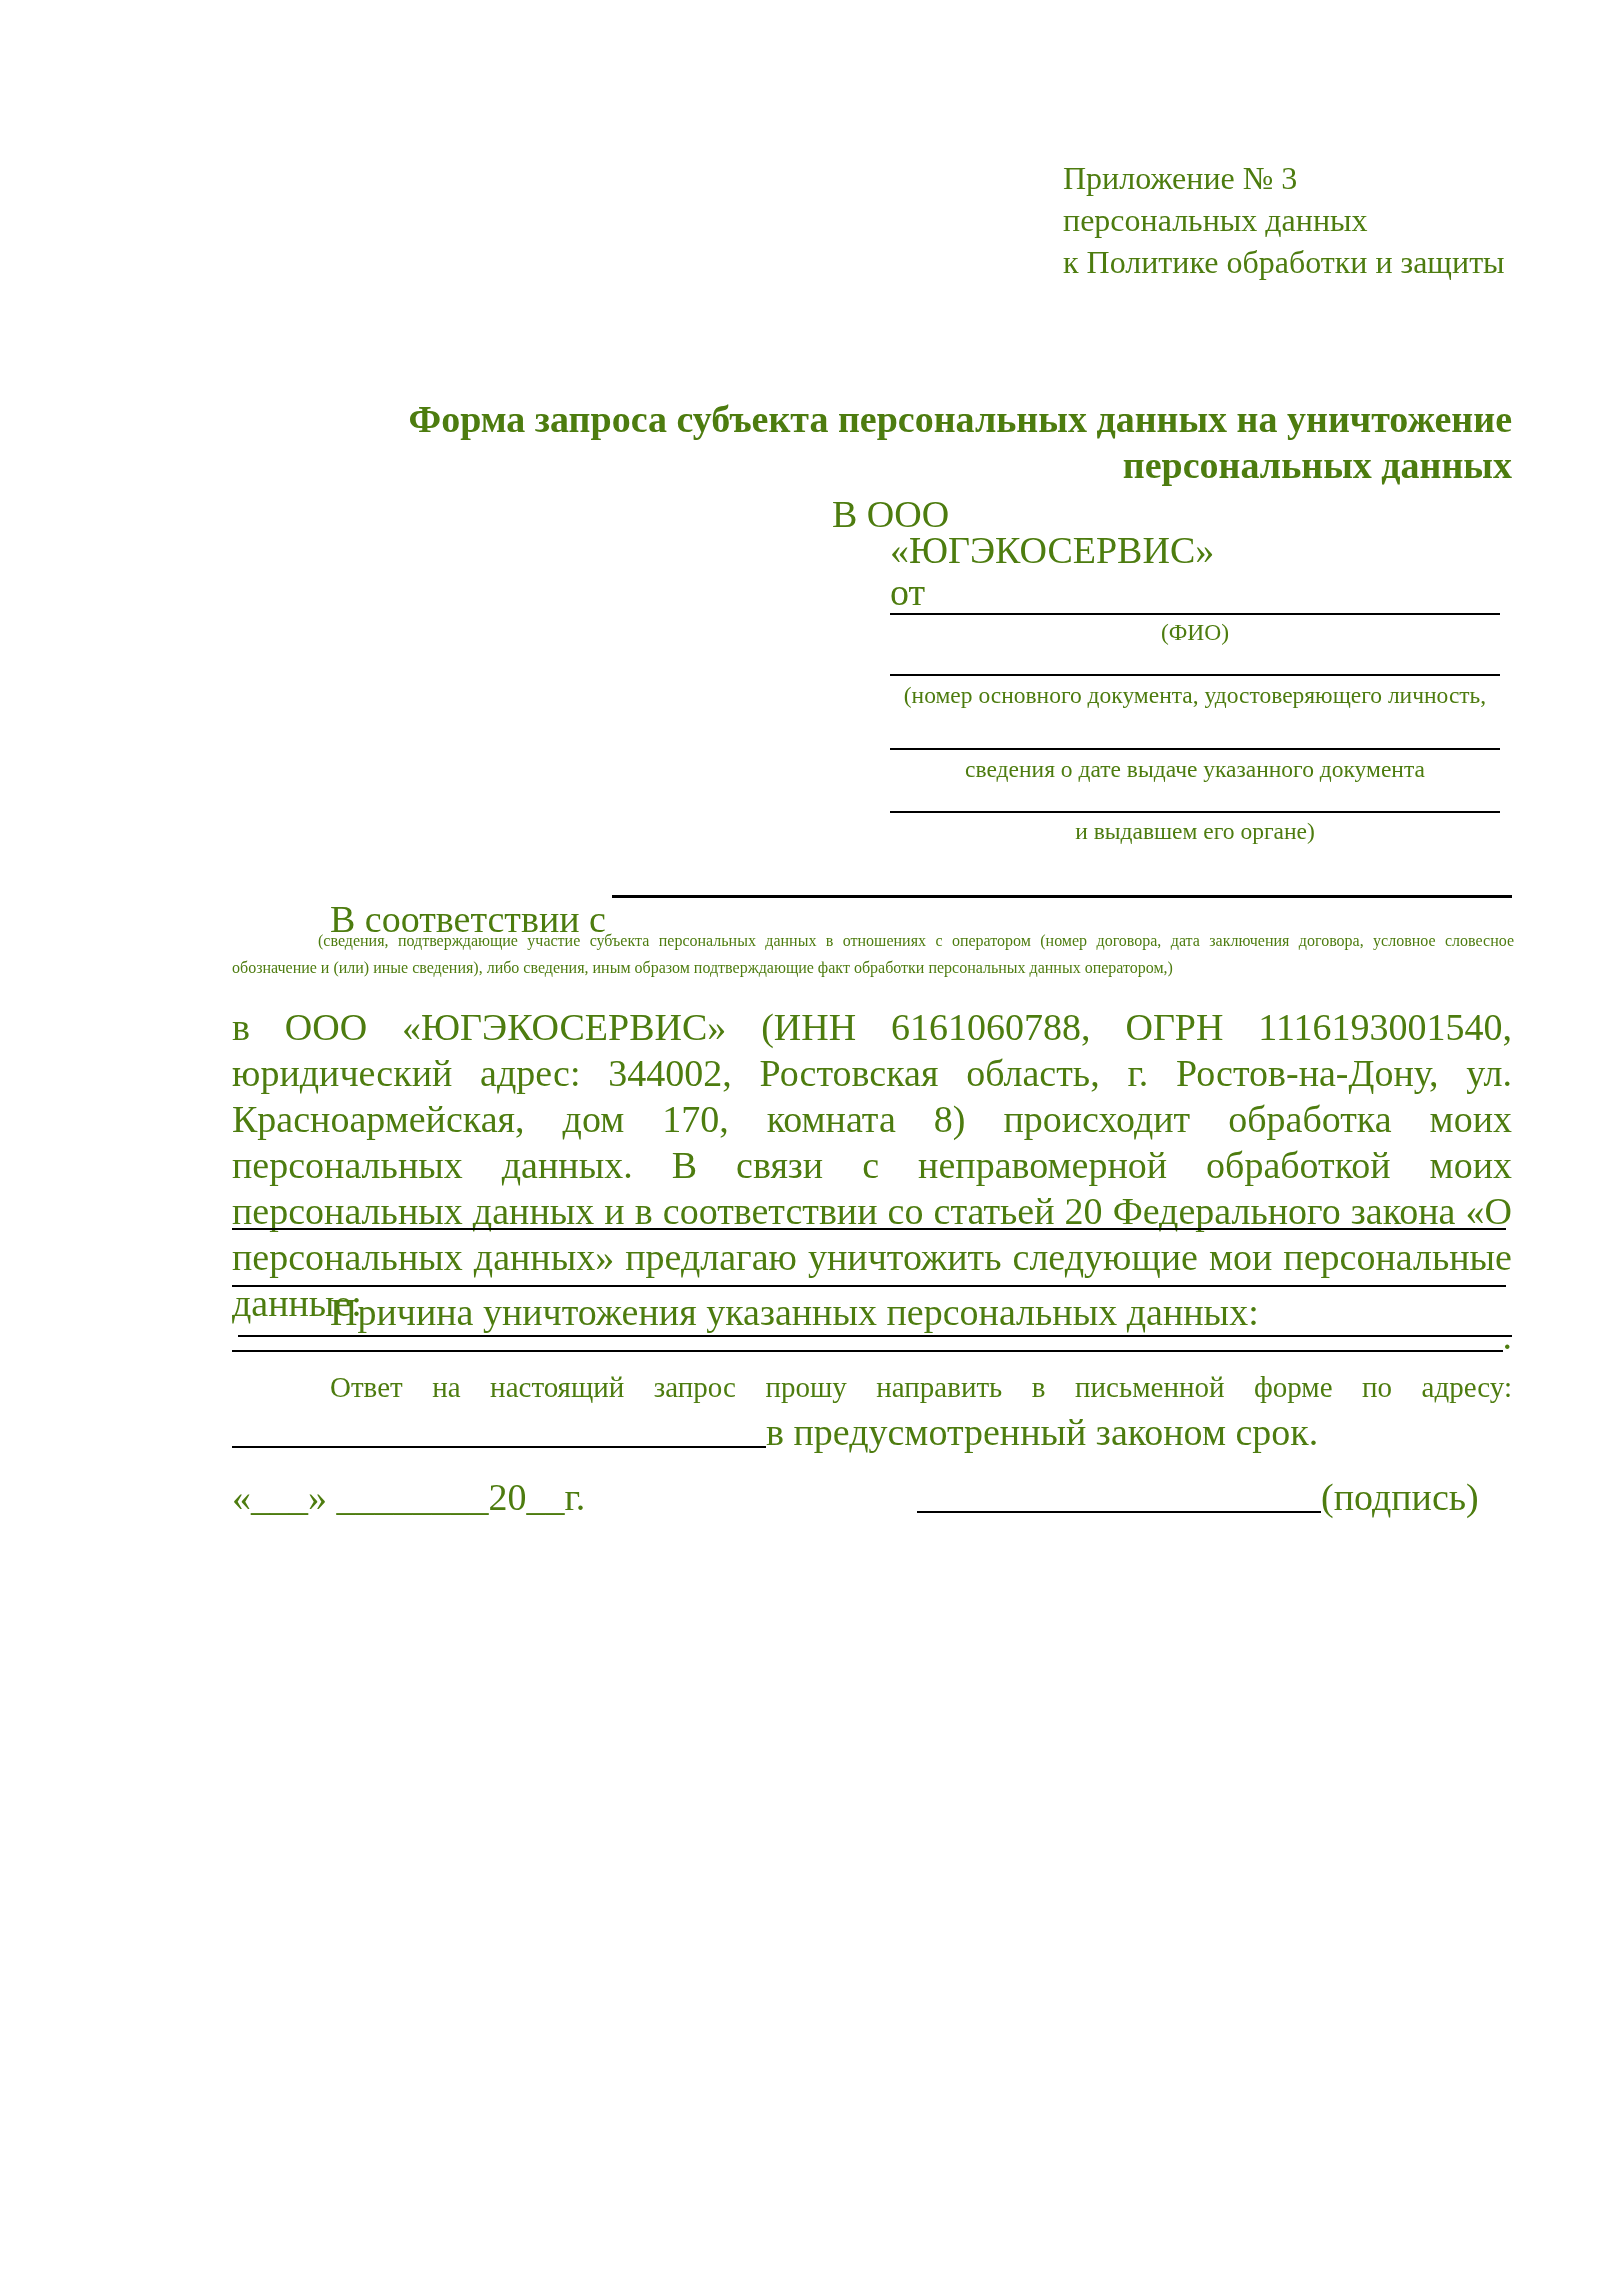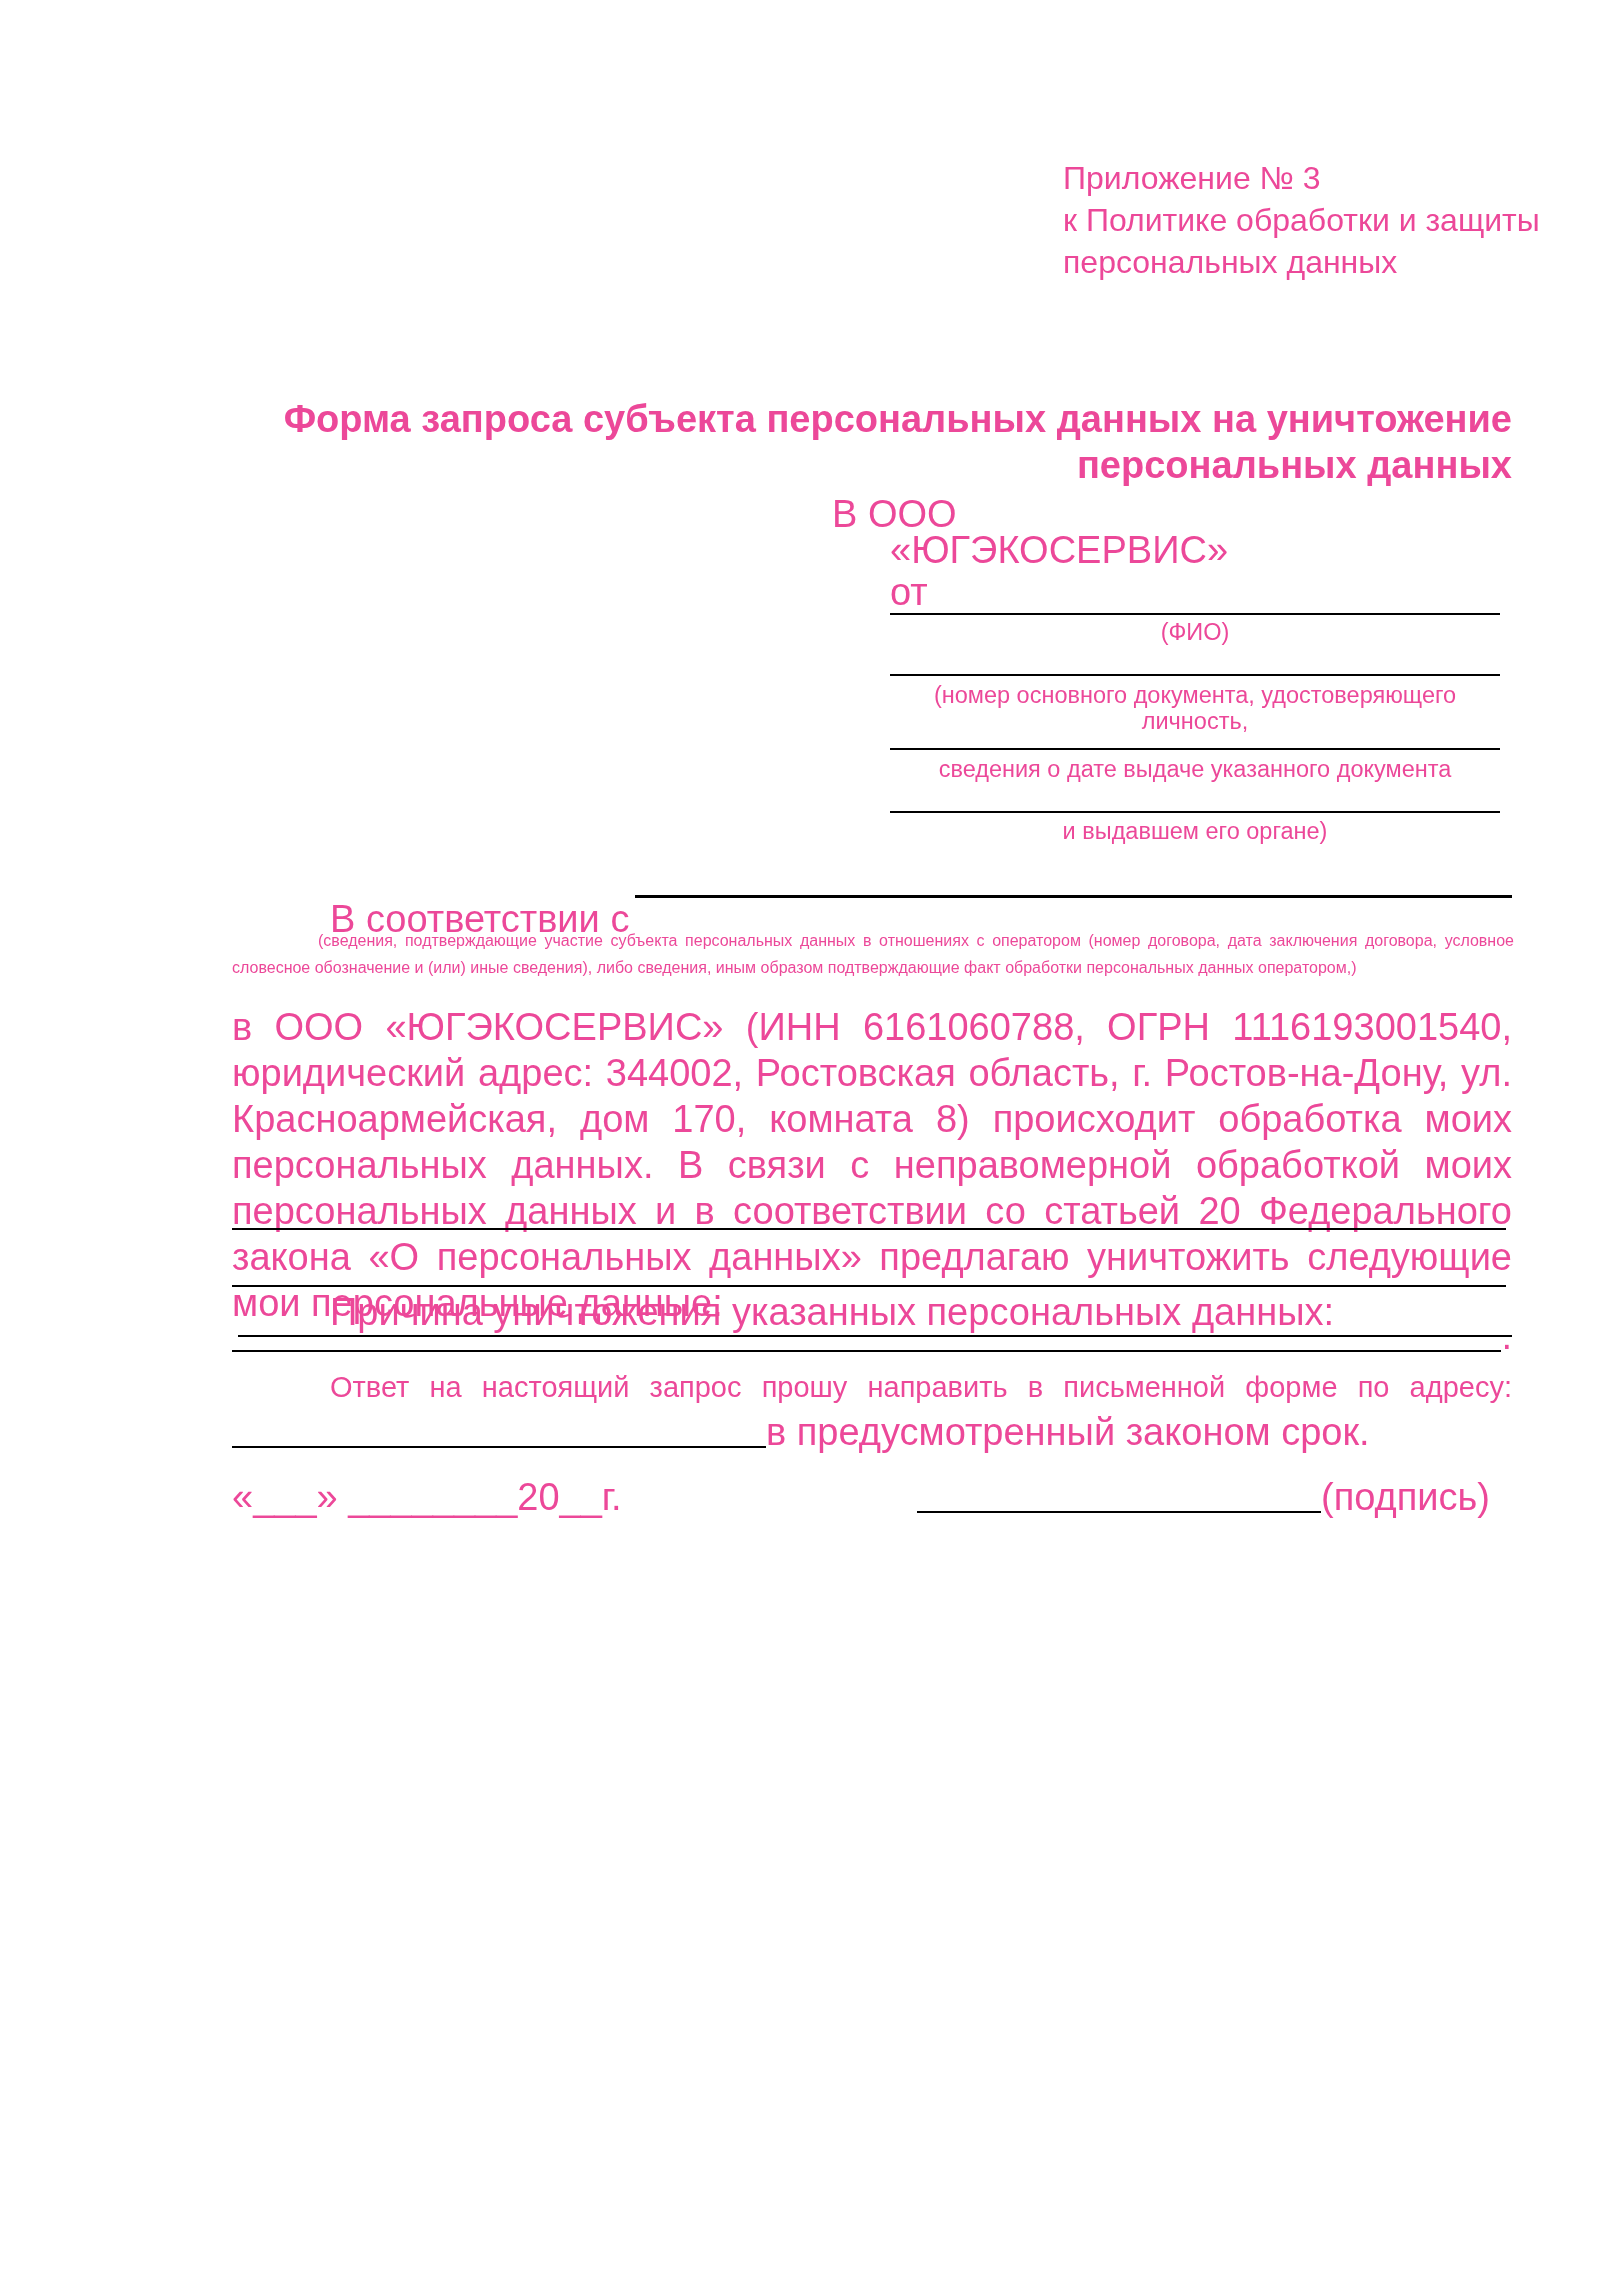--- a/index.html
+++ b/index.html
@@ -1,22 +1,22 @@
 <!DOCTYPE html>
 <html><head>
 <meta charset="utf-8">
 <style>
   html, body { margin:0; padding:0; background:#ffffff; }
   .page {
     position: relative;
     width: 1621px;
     height: 2293px;
     background: #ffffff;
-    color: #ec4899;
-    font-family: Liberation Sans, sans-serif;
+    color: #4d7c0f;
+    font-family: Liberation Serif, serif;
     overflow: hidden;
   }
   .abs { position: absolute; }
 
   .appendix { left:1063px; top:157px; font-size:32px; line-height:42px; }
 
   .doc-title {
     left:232px; top:396px; width:1280px;
     font-size:38px; line-height:46px; font-weight:bold; text-align:right;
   }
@@ -73,22 +73,22 @@
   .sig-group .sigline { width:404px; border-bottom:2.9px solid #000; margin-bottom:6.9px; }
   .sig-group .sigcap { font-size:38px; line-height:46px; white-space:nowrap; }
 </style>
 </head>
 <body>
 
 <div class="page">
 
   <div class="abs appendix">
     <div>Приложение № 3</div>
+    <div>персональных данных</div>
     <div>к Политике обработки и защиты</div>
-    <div>персональных данных</div>
   </div>
 
   <div class="abs doc-title">Форма запроса субъекта персональных данных на уничтожение персональных данных</div>
 
   <div class="abs addr" style="left:832px; top:492px;">В ООО</div>
   <div class="abs addr" style="left:890px; top:528px;">«ЮГЭКОСЕРВИС»</div>
   <div class="abs addr" style="left:890px; top:570px;">от</div>
 
   <div class="abs fline" style="top:613px;"></div>
   <div class="abs fcap" style="top:620px;">(ФИО)</div>

